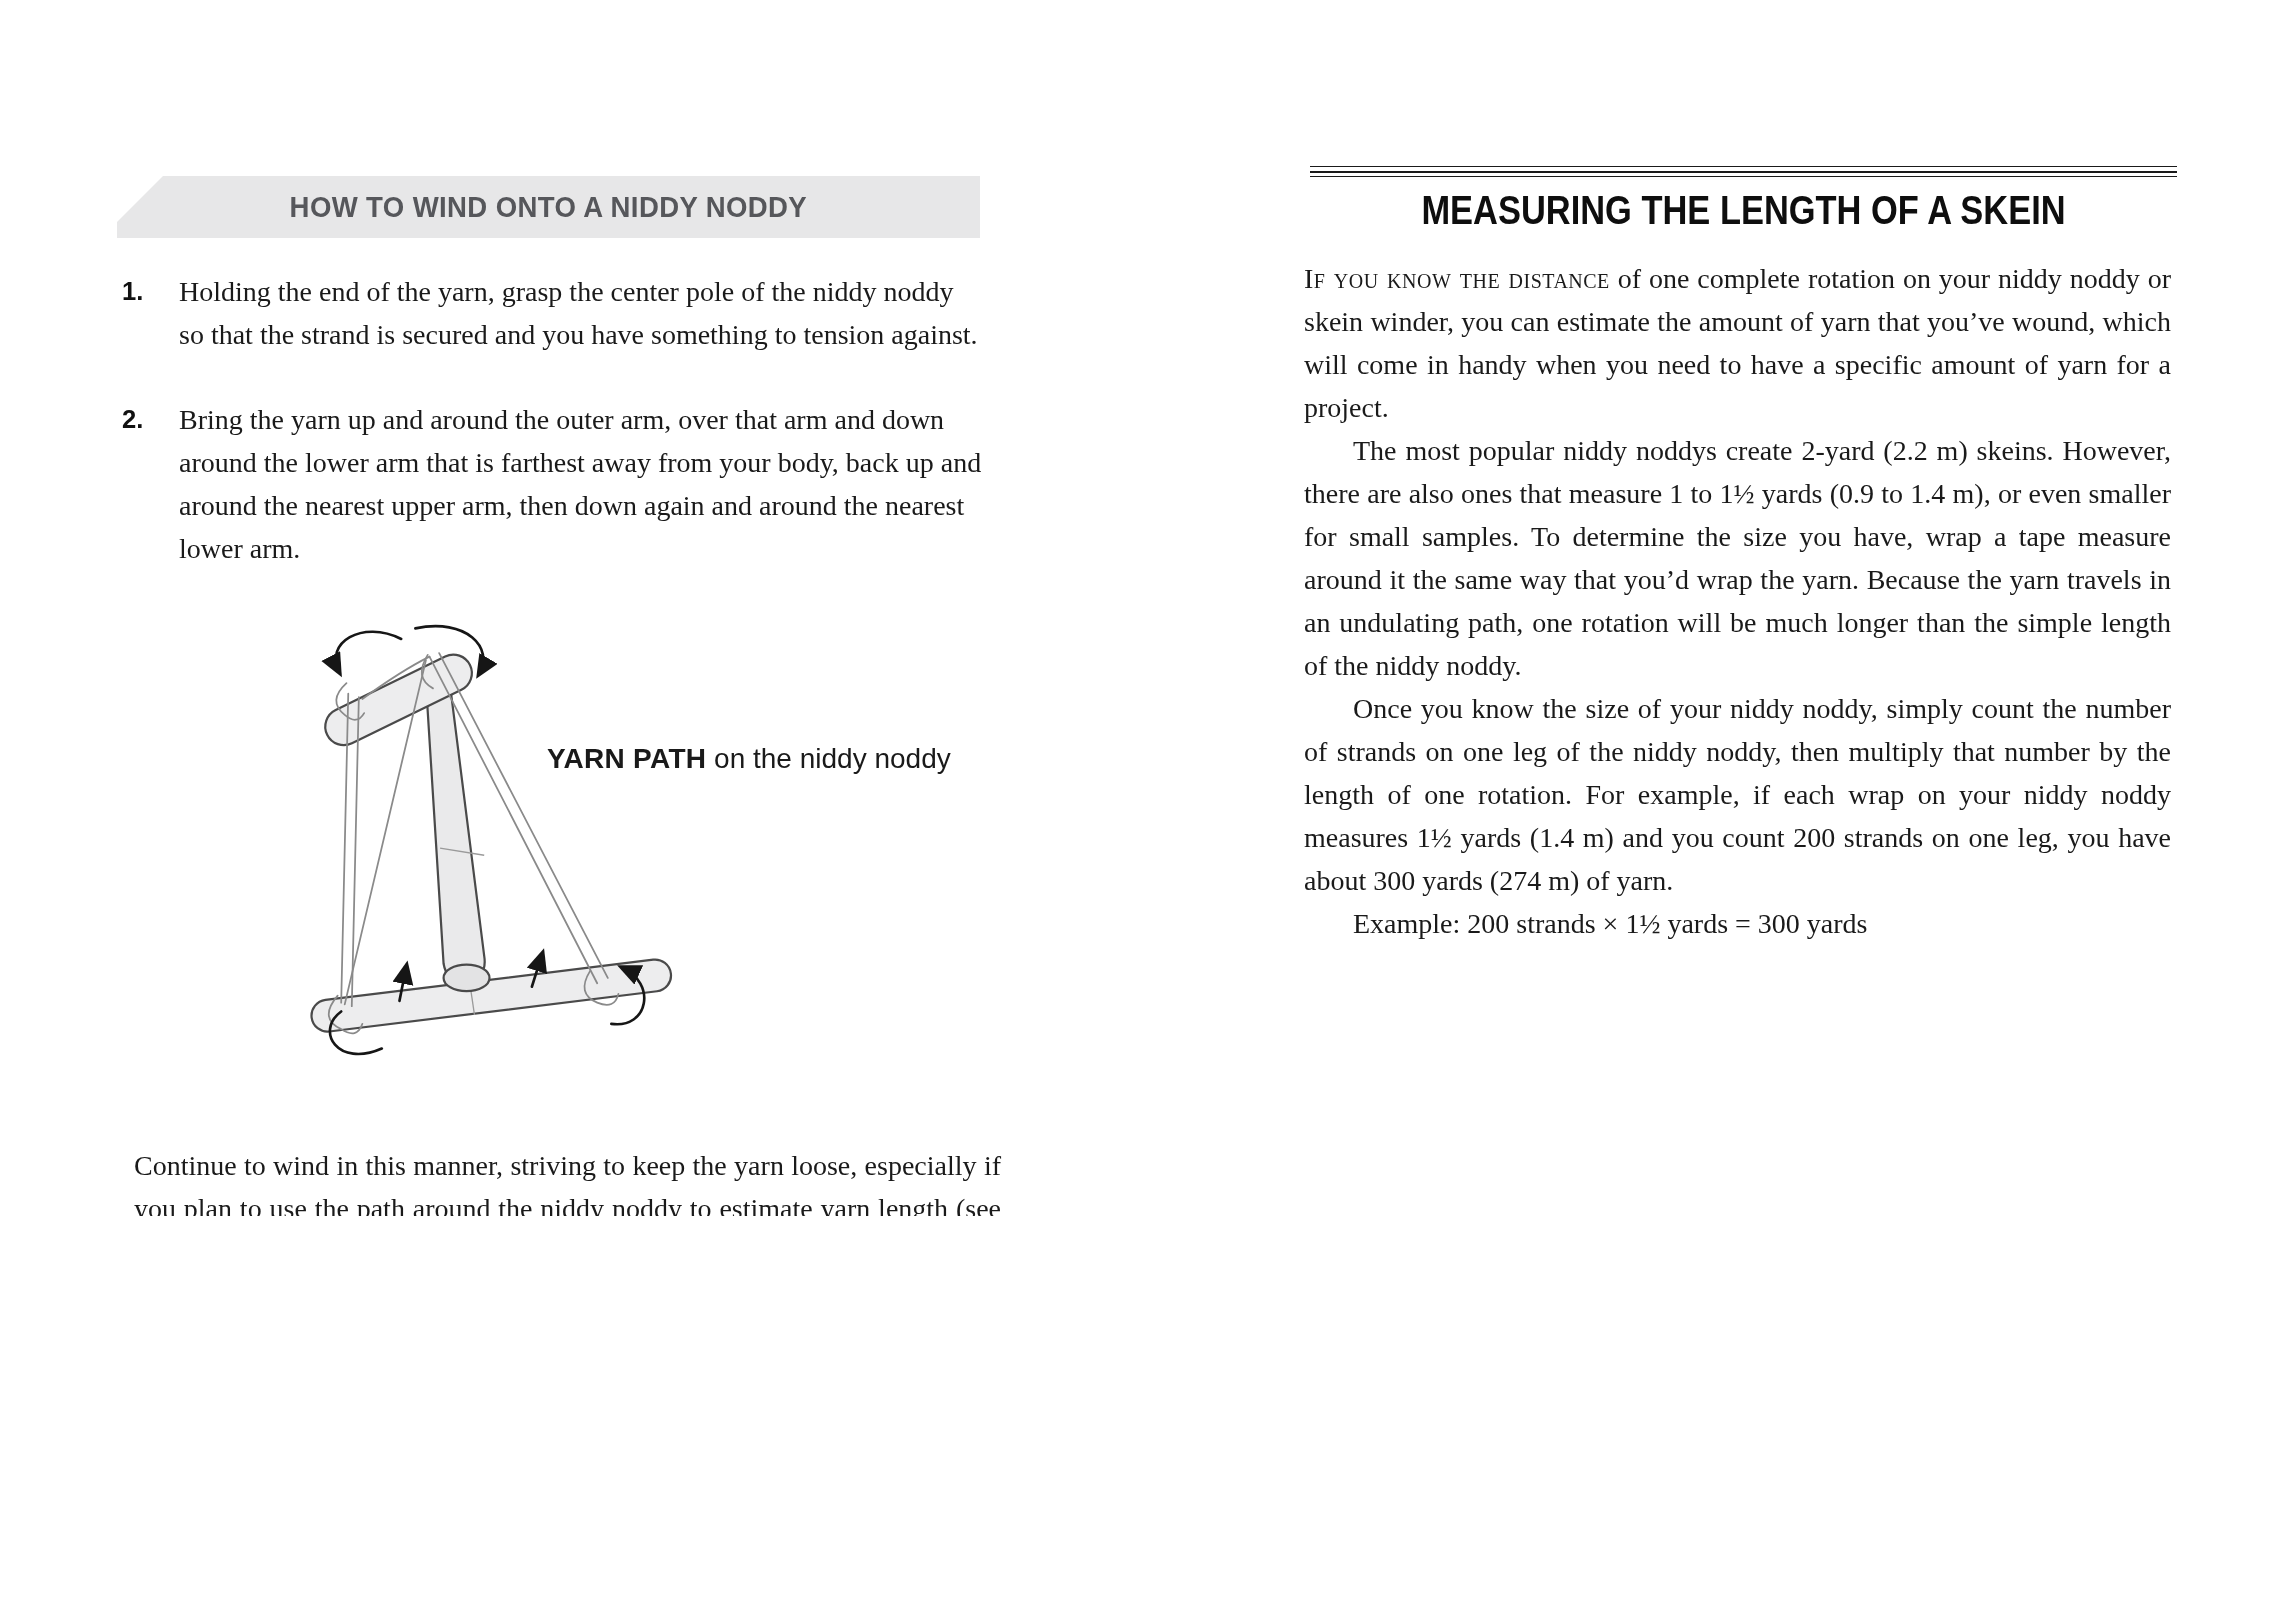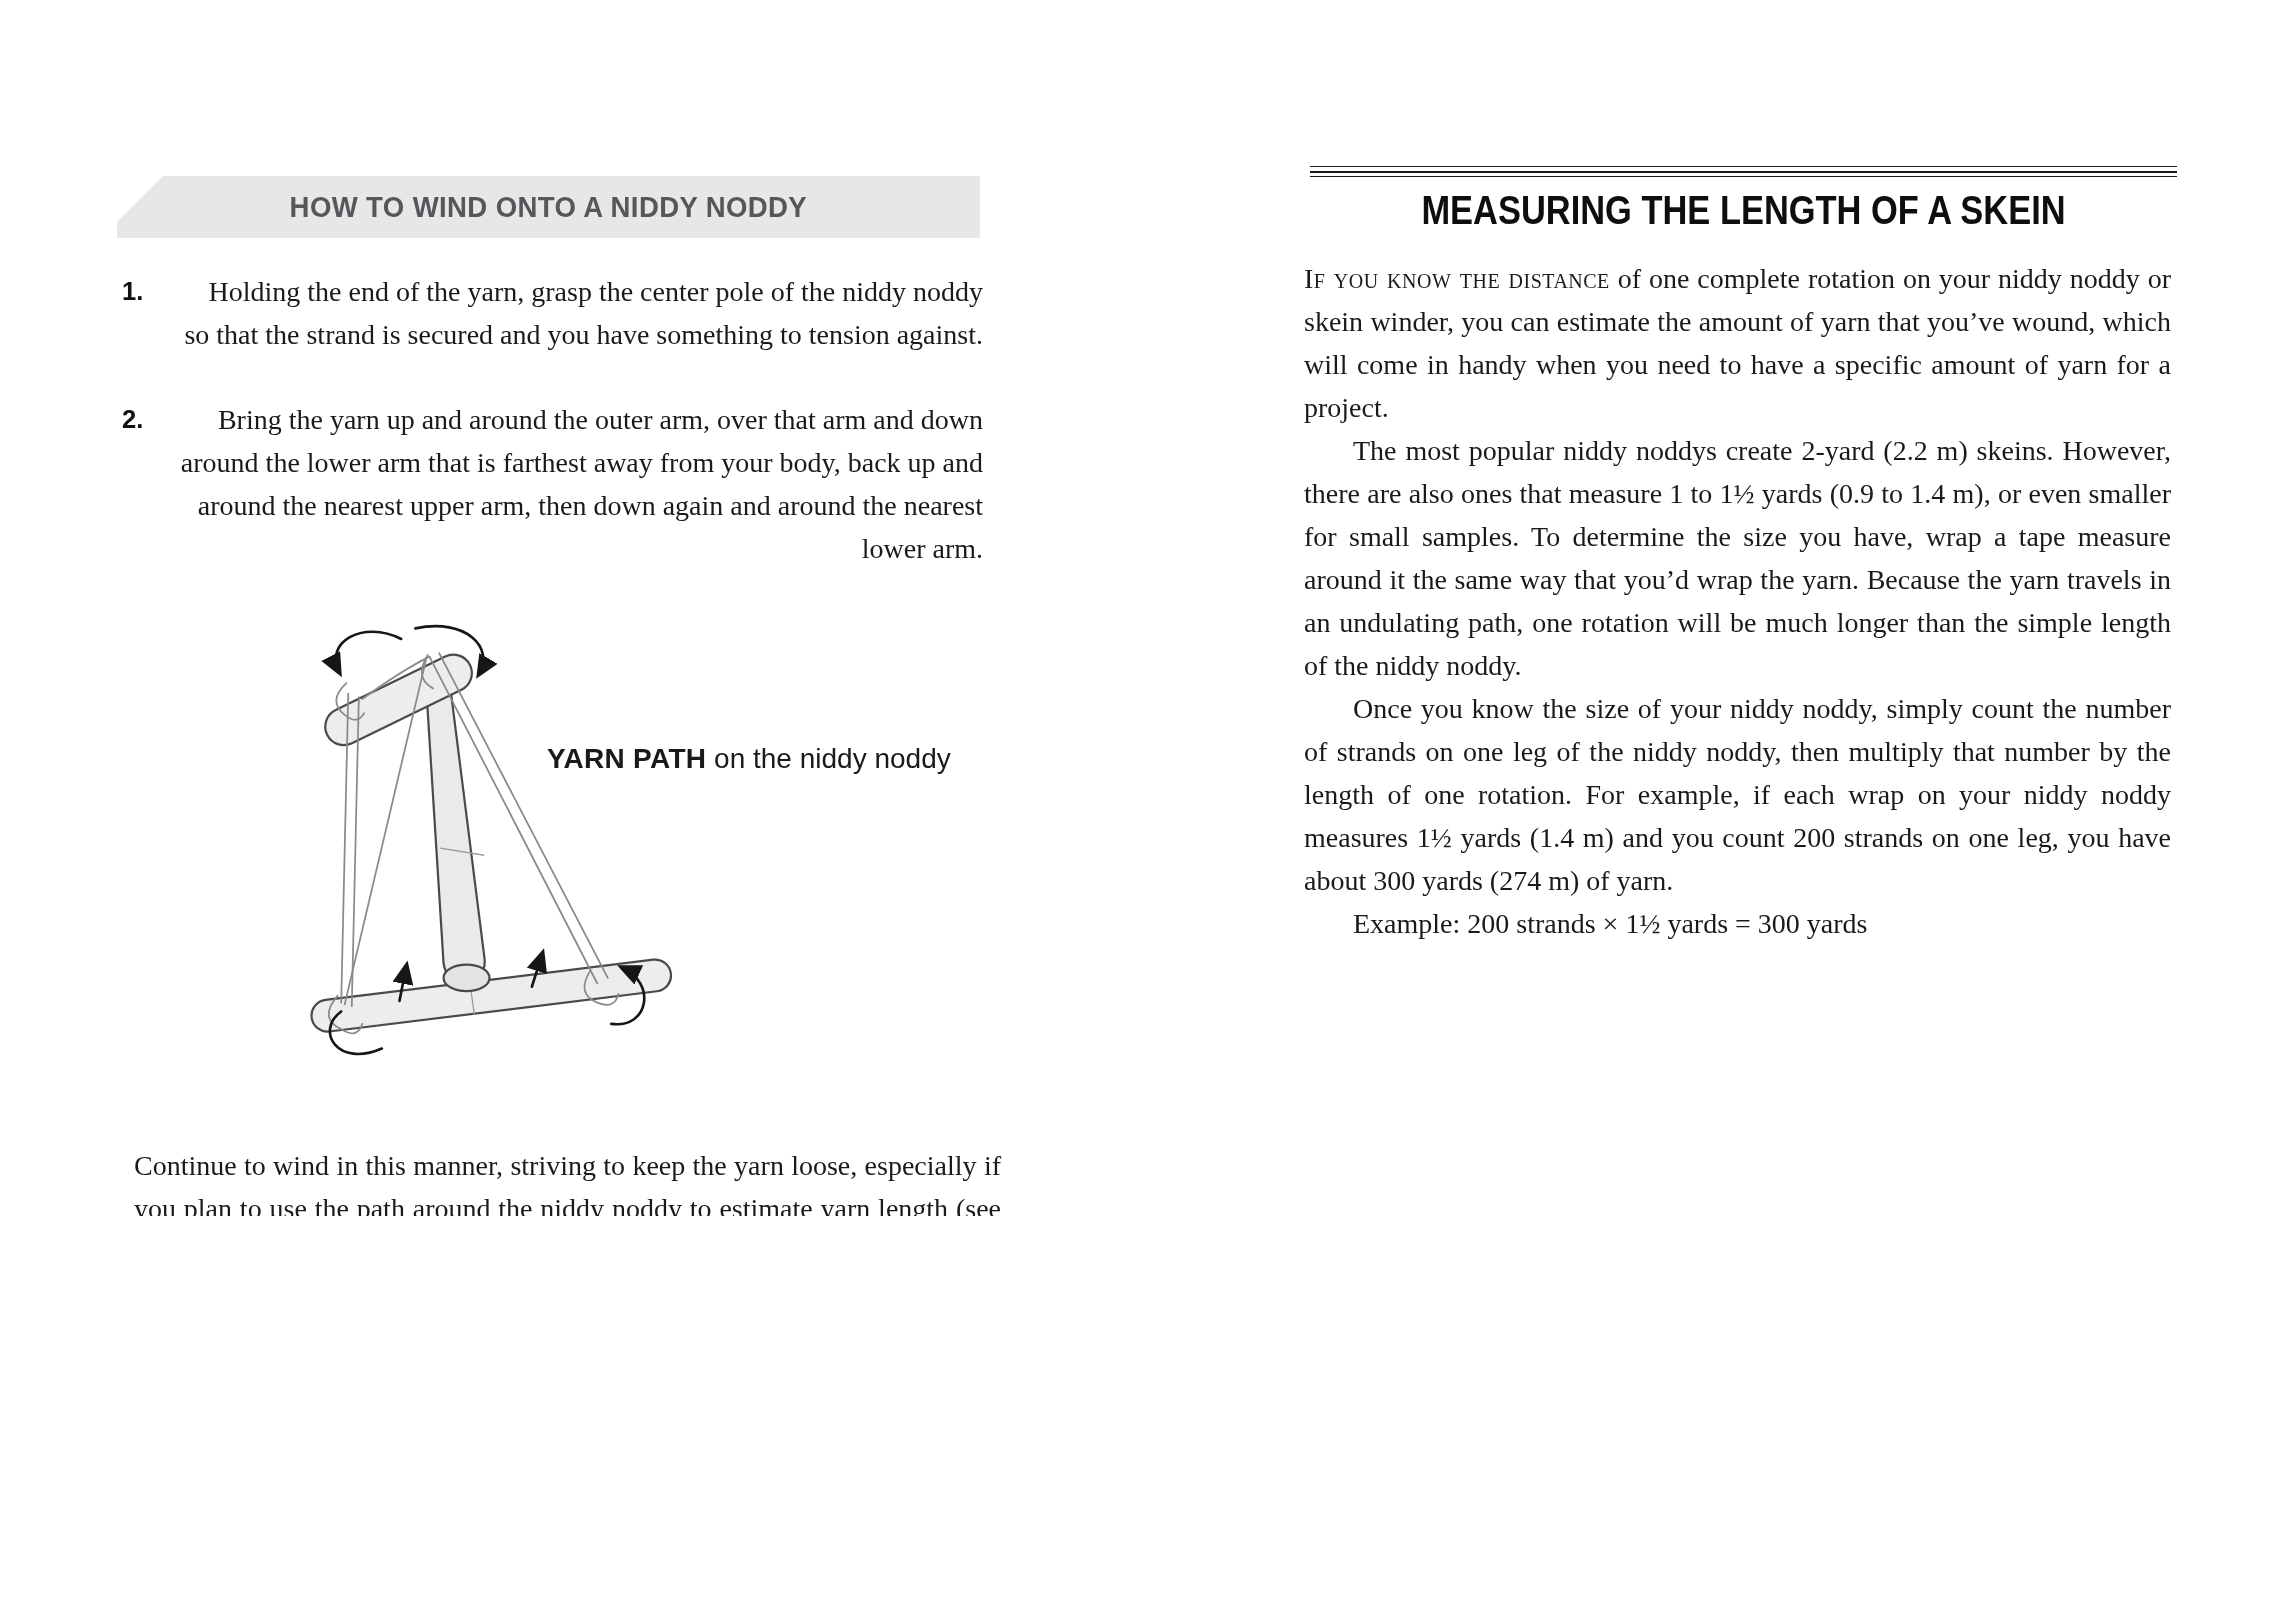--- a/index.html
+++ b/index.html
@@ -10,21 +10,21 @@
   .banner{position:absolute;left:117px;top:176px;width:863px;height:62px;background:#e7e7e8;
           clip-path:polygon(46px 0,100% 0,100% 100%,0 100%,0 46px);
           display:flex;align-items:center;justify-content:center;}
   .banner-text{font-family:"Liberation Sans", sans-serif;font-weight:700;font-size:29px;
                letter-spacing:0.4px;color:#56575b;transform:scaleX(.95);white-space:nowrap;}
 
   .steps{position:absolute;left:122px;top:270px;width:861px;margin:0;padding:0;list-style:none;}
   .step{display:flex;margin:0 0 42px 0;}
   .step-num{flex:0 0 57px;font-family:"Liberation Sans", sans-serif;font-weight:700;
             font-size:25.6px;line-height:43px;color:#111;}
-  .step-text{flex:1;font-size:28px;line-height:43px;text-align:right;}
+  .step-text{flex:1;font-size:28px;line-height:43px;text-align:left;}
 
   .figure{position:absolute;left:297px;top:616px;width:415px;height:512px;margin:0;}
   .caption{position:absolute;left:547px;top:743px;font-family:"Liberation Sans", sans-serif;
            font-size:28px;color:#1a1a1a;white-space:nowrap;}
   .cap-bold{font-weight:700;letter-spacing:0.3px;}
 
   .closing{position:absolute;left:122px;top:1132px;width:867px;margin:12px;
            font-size:28px;line-height:43px;text-align:justify;}
 
   .folio{position:absolute;top:1542px;font-family:"Liberation Sans", sans-serif;font-size:22px;color:#222;}

